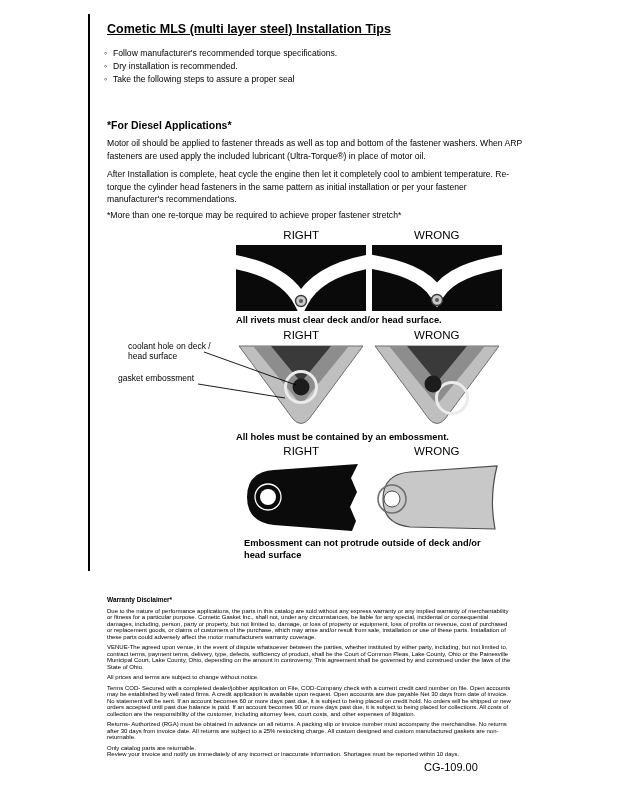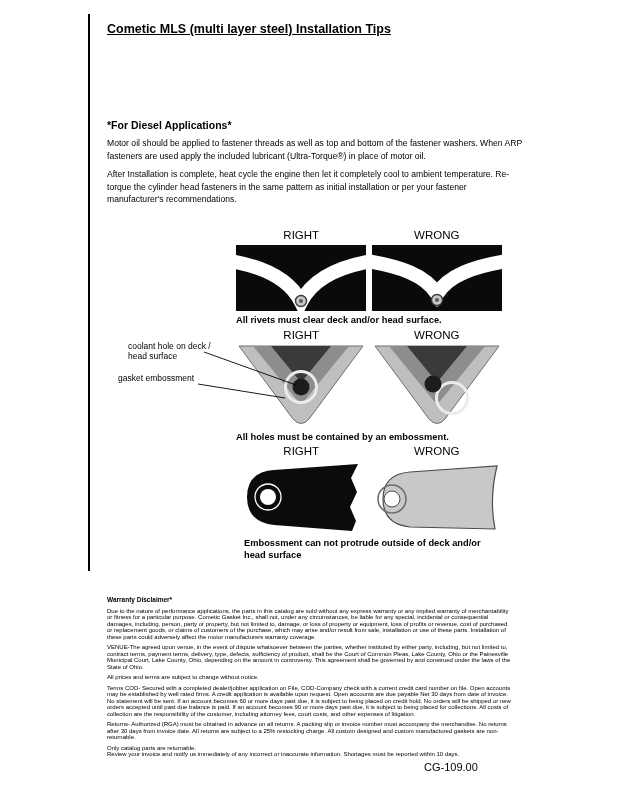--- a/index.html
+++ b/index.html
@@ -39,25 +39,31 @@
 </style>
 </head>
 <body>
 
 <div class="page">
 
   <div class="left-rule"></div>
 
   <div class="title">Cometic MLS (multi layer steel) Installation Tips</div>
 
+  <div class="tips">
+    <div class="tip">Follow manufacturer's recommended torque specifications.</div>
+    <div class="tip">Dry installation is recommended.</div>
+    <div class="tip">Take the following steps to assure a proper seal</div>
+  </div>
 
 
   <div class="diesel-heading">*For Diesel Applications*</div>
   <div class="para para2">After Installation is complete, heat cycle the engine then let it completely cool to ambient temperature. Re-torque the cylinder head fasteners in the same pattern as initial installation or per your fastener manufacturer's recommendations.</div>
   <div class="para para1">Motor oil should be applied to fastener threads as well as top and bottom of the fastener washers. When ARP fasteners are used apply the included lubricant (Ultra-Torque®) in place of motor oil.</div>
+  <div class="para note">*More than one re-torque may be required to achieve proper fastener stretch*</div>
 
   <div class="row-labels labels1">
     <span>RIGHT</span>
     <span>WRONG</span>
   </div>
   <div class="row-images images1">
     <svg width="130" height="66" viewBox="0 0 130 66">
       <rect width="130" height="66" fill="#0a0a0a"></rect>
       <path d="M-12,15 C30,21 54,35 65,57 C76,35 100,21 142,15" fill="none" stroke="#ffffff" stroke-width="14"></path>
       <circle cx="65" cy="56" r="5.5" fill="#c9c9c9" stroke="#3a3a3a" stroke-width="1.4"></circle>

